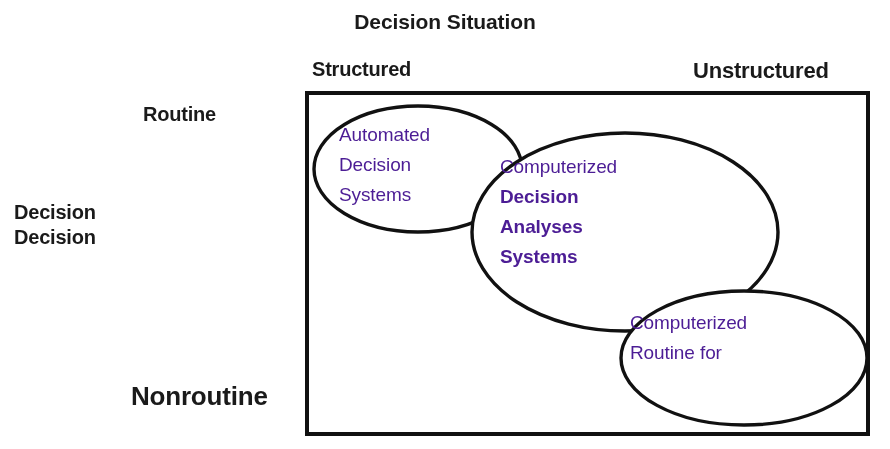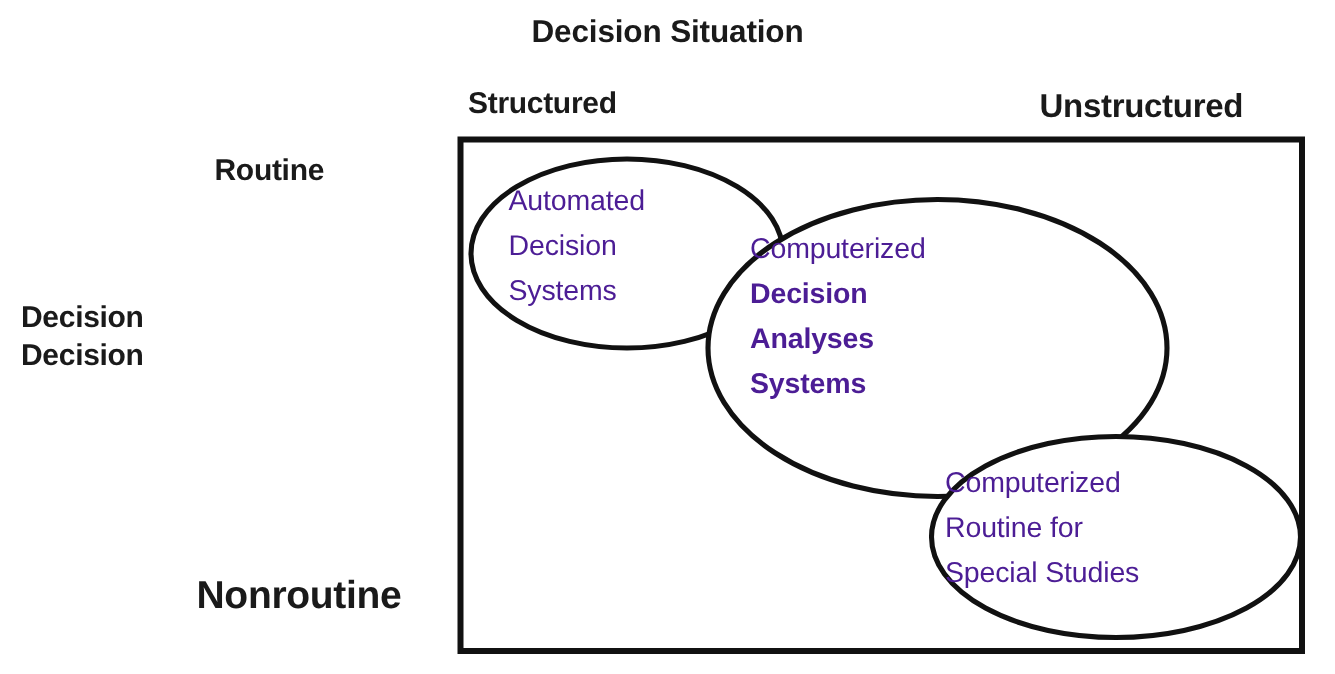--- a/index.html
+++ b/index.html
@@ -158,16 +158,15 @@
   <div class="abs ellipse-text" id="label-computerized-dss">
     <div>Computerized</div>
     <div class="strong">Decision</div>
     <div class="strong">Analyses</div>
     <div class="strong">Systems</div>
   </div>
 
   <div class="abs ellipse-text" id="label-computerized-analyses">
     <div>Computerized</div>
     <div>Routine for</div>
-    <div>Special Studies</div>
   </div>
 
 </div>
 
 </body></html>

